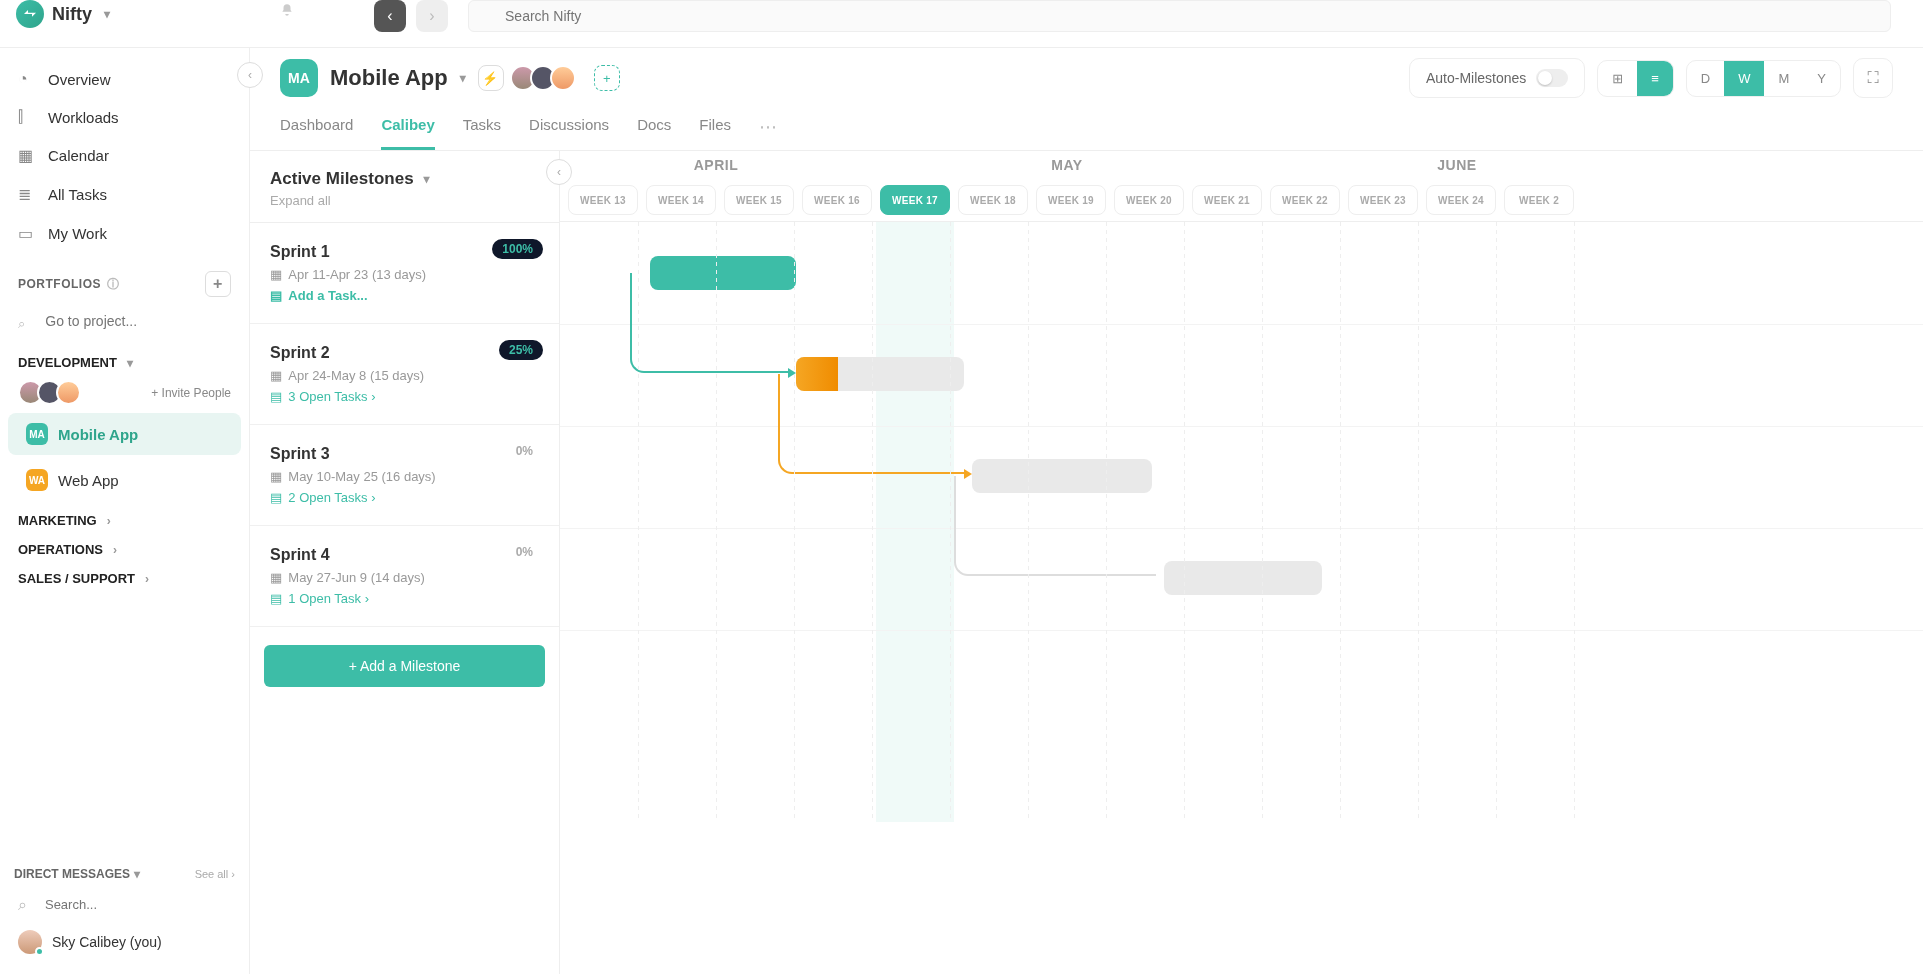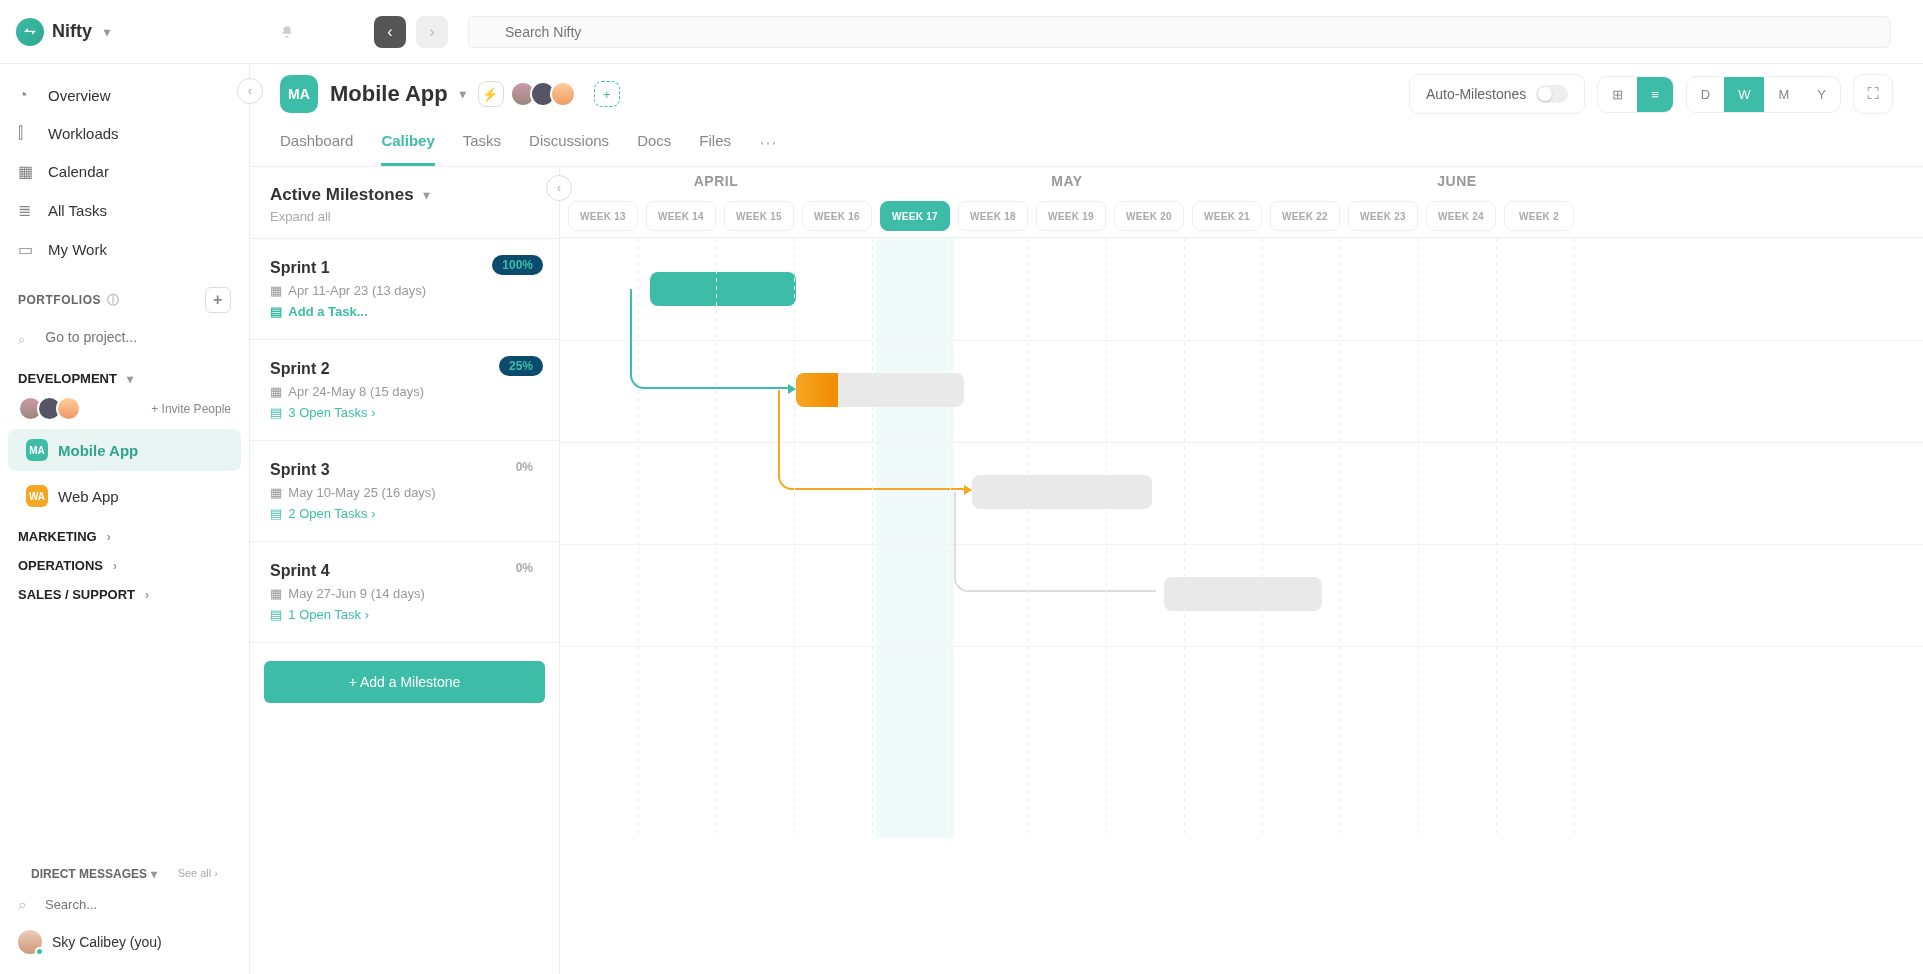--- a/index.html
+++ b/index.html
@@ -1,20 +1,20 @@
 <!DOCTYPE html>
 <html><head>
 <meta charset="utf-8">
 <style>
 * { margin: 0; padding: 0; box-sizing: border-box; font-family: -apple-system, BlinkMacSystemFont, 'Segoe UI', sans-serif; }
 body { background: #fff; color: #333; overflow: hidden; }
 .app { display: flex; flex-direction: column; width: 1923px; height: 974px; }
 
 
-.topbar { display: flex; align-items: center; height: 64px; padding: 0 16px; border-bottom: 1px solid #eee; }
+.topbar { display: flex; align-items: flex-start; height: 48px; padding: 0 16px; border-bottom: 1px solid #eee; }
 .logo { display: flex; align-items: center; gap: 8px; font-weight: 700; font-size: 18px; color: #333; }
 .logo-circle { width: 28px; height: 28px; border-radius: 50%; background: linear-gradient(135deg,#3DBDA7,#2FA58C); display:flex; align-items:center; justify-content:center; }
 .logo-circle svg { width:16px; height:16px; }
 .chev { font-size: 12px; color: #999; margin-left:4px; }
 .topbar .spacer1 { width: 170px; }
 .bell { color:#ccc; margin-left: auto; margin-right:0; }
 .topbar-icons { display:flex; align-items:center; gap:10px; margin-left: 80px; }
 .nav-btn { width:32px; height:32px; border-radius:8px; background:#555; color:#fff; display:flex; align-items:center; justify-content:center; font-size:16px; cursor:pointer; }
 .nav-btn.disabled { background:#eee; color:#bbb; }
 .search-wrap { flex:1; margin-left:20px; margin-right:16px; }
@@ -33,21 +33,21 @@
 .goto-wrap { display:flex; align-items:center; padding:0 18px; color:#bbb; font-size:13px; }
 .portfolio-group { padding:10px 18px 4px; font-size:13px; font-weight:700; color:#222; display:flex; align-items:center; gap:6px; cursor:pointer;}
 .avatars-row { display:flex; align-items:center; padding:6px 18px; }
 .avatars-row .av { width:25px; height:25px; border-radius:50%; background:#ddd; margin-right:-6px; border:2px solid #fff; }
 .av.a1{ background:linear-gradient(#c9a,#987);} .av.a2{background:#556;} .av.a3{background:linear-gradient(#fc9,#e96);}
 .invite-link { margin-left:auto; font-size:12px; color:#888; }
 .proj-item { display:flex; align-items:center; gap:10px; padding:10px 18px; font-size:15px; cursor:pointer; border-radius:8px; margin:2px 8px; }
 .proj-item.active { background:#e8f5f2; color:#2FA58C; font-weight:600; }
 .proj-badge { width:22px; height:22px; border-radius:6px; font-size:10px; font-weight:700; display:flex; align-items:center; justify-content:center; color:#fff; }
 .pb-ba{background:#3DBDA7;} .pb-ma{background:#3DBDA7;} .pb-wa{background:#F5A623;}
-.dm-header { display:flex; padding:18px 31px 6px; font-size:12px; font-weight:700; color:#666; }
+.dm-header { display:flex; align-items:center; padding:18px 14px 6px; font-size:12px; font-weight:700; color:#666; }
 .dm-header .seeall { margin-left:auto; font-size:11px; font-weight:400; color:#aaa; }
 .dm-search { margin:4px 18px; border:none; font-size:13px; color:#999; padding:6px 0; background:transparent; }
 .dm-item { display:flex; align-items:center; gap:10px; padding:8px 18px; font-size:14px; }
 .dm-av { width:24px; height:24px; border-radius:50%; background:linear-gradient(#ecb,#c97); position:relative; }
 .dm-dot { position:absolute; right:-2px; bottom:-2px; width:9px; height:9px; border-radius:50%; background:#3DBDA7; border:2px solid #fff; }
 
 
 .main { flex:1; display:flex; flex-direction:column; position:relative; }
 .collapse-handle { position:absolute; left:-13px; top:14px; width:26px; height:26px; border-radius:50%; border:1px solid #ddd; background:#fff; display:flex; align-items:center; justify-content:center; color:#aaa; font-size:12px; z-index:5;}
 .proj-header { display:flex; align-items:center; padding:10px 30px 0; gap:12px; }
@@ -76,21 +76,21 @@
 .ms-list { width:310px; border-right:1px solid #eee; display:flex; flex-direction:column; }
 .ms-head { padding:18px 20px 14px; border-bottom:1px solid #eee; position:relative; }
 .ms-title { font-size:17px; font-weight:700; display:flex; align-items:center; gap:6px; }
 .expand-all { font-size:13px; color:#aaa; margin-top:4px; }
 .ms-head-collapse { position:absolute; right:-13px; top:8px; width:26px; height:26px; border-radius:50%; border:1px solid #ddd; background:#fff; display:flex; align-items:center; justify-content:center; color:#aaa; font-size:12px;}
 .ms-item { padding:20px; border-bottom:1px solid #f0f0f0; position:relative; }
 .ms-name { font-size:16px; font-weight:700; margin-bottom:6px; }
 .ms-date { font-size:13px; color:#999; display:flex; align-items:center; gap:6px; margin-bottom:6px; }
 .ms-tasks { font-size:13px; color:#3DBDA7; display:flex; align-items:center; gap:6px; cursor:pointer; }
 .ms-addtask { font-size:13px; color:#3DBDA7; font-weight:600; display:flex; align-items:center; gap:6px; cursor:pointer;}
-.ms-pct { position:absolute; right:16px; top:16px; background:#0c4a6e; color:#3DBDA7; font-size:12px; font-weight:600; padding:3px 10px; border-radius:10px; }
+.ms-pct { position:absolute; right:16px; top:16px; background:#0f172a; color:#3DBDA7; font-size:12px; font-weight:600; padding:3px 10px; border-radius:10px; }
 .ms-pct.zero { background:transparent; color:#aaa; }
 .add-ms-btn { margin:18px 14px; background:#3DBDA7; color:#fff; border-radius:6px; height:42px; display:flex; align-items:center; justify-content:center; font-size:14px; font-weight:500; cursor:pointer; }
 
 
 .timeline { flex:1; overflow:hidden; position:relative; }
 .tl-header { border-bottom:1px solid #eee; }
 .months { display:flex; font-size:14px; font-weight:700; color:#999; letter-spacing:0.5px; }
 .month { text-align:center; padding:6px 0; }
 .month.apr{ width:312px;} .month.may{width:390px;} .month.jun{width:390px;}
 .weeks { display:flex; gap:8px; padding:6px 8px; }

